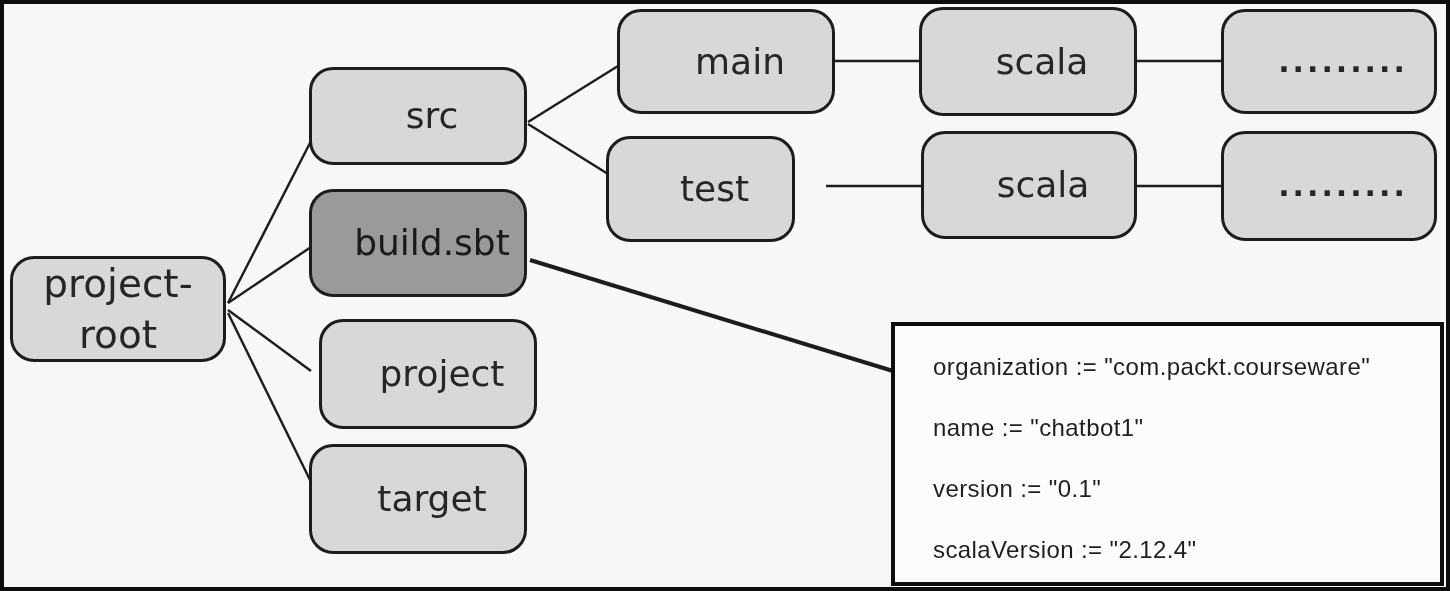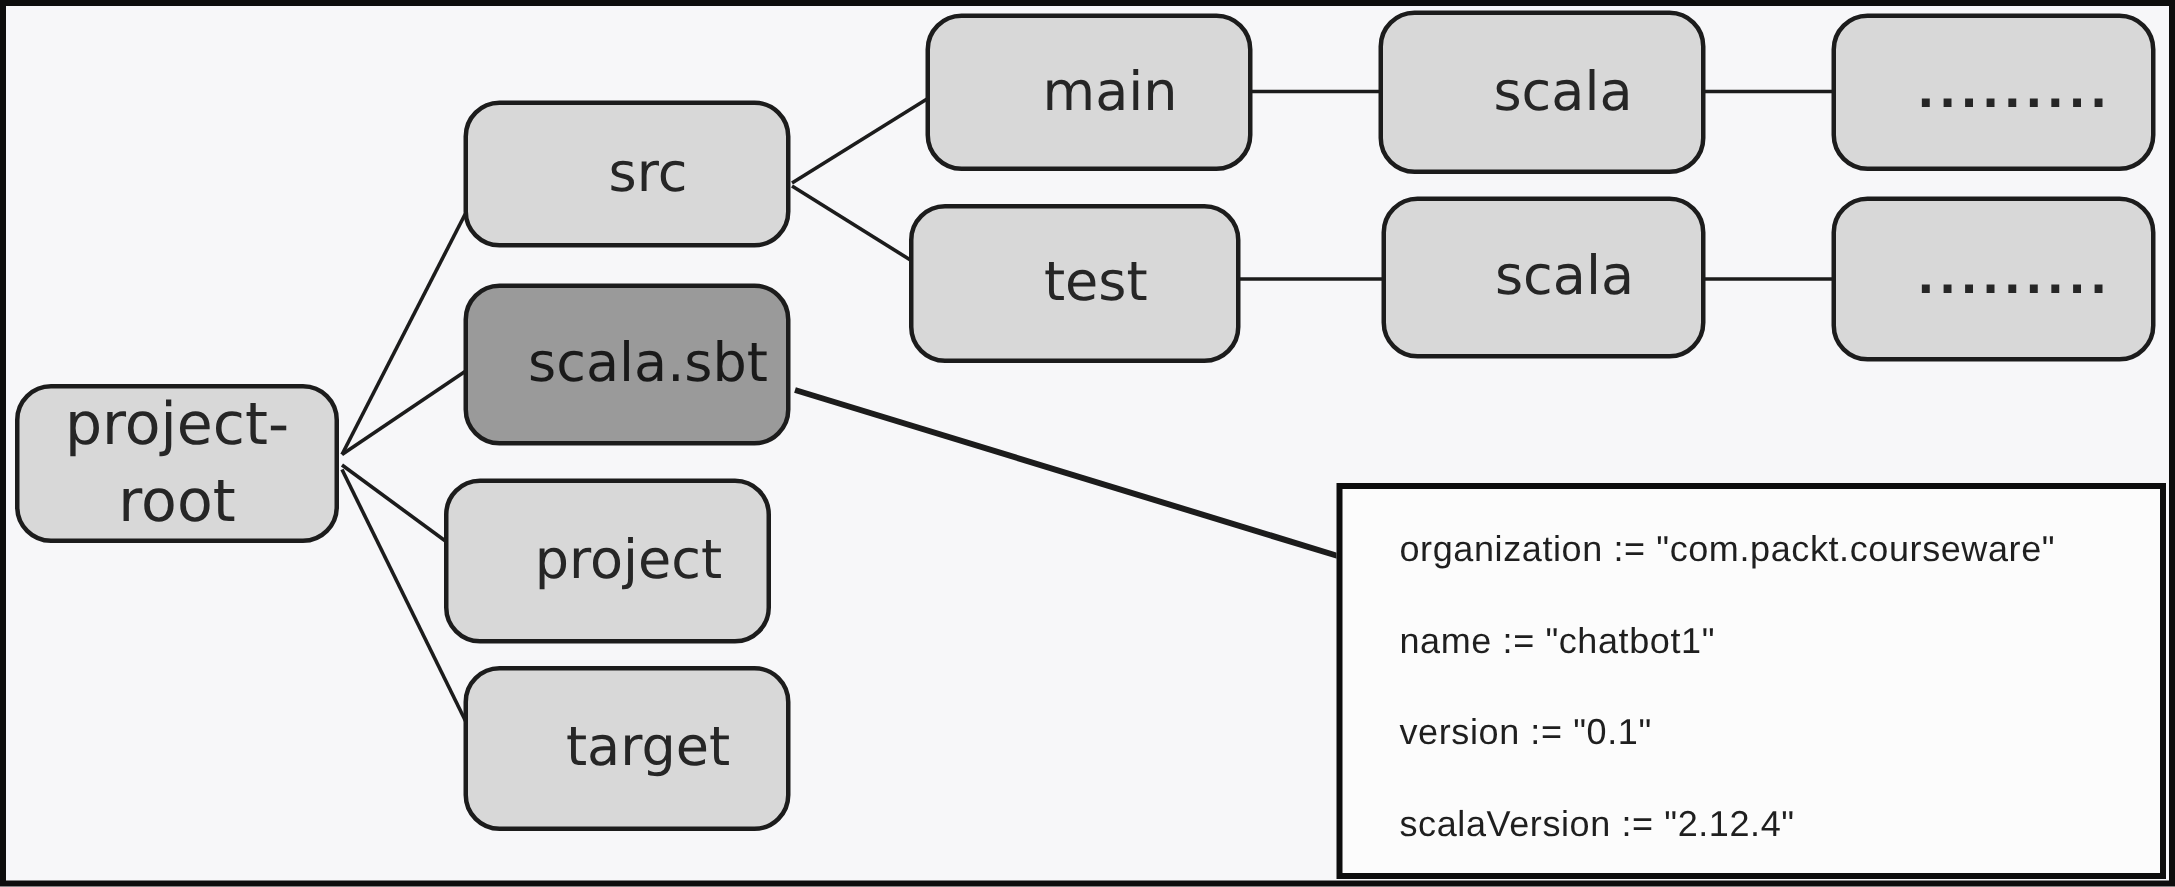--- a/index.html
+++ b/index.html
@@ -35,24 +35,24 @@
     white-space:nowrap;
     padding-left:28px;
   }
   .node.highlight{background:var(--highlight-fill);color:#1a1a1a;}
   .node.root{white-space:normal;font-size:39px;padding:0 20px;overflow-wrap:break-word;word-break:break-word;}
   .node.dots{font-weight:700;font-size:30px;letter-spacing:3px;}
   
   .n-project-root{left:6px;  top:252px;width:216px;height:106px;}
   .n-src        {left:305px;top:63px; width:218px;height:98px;}
   .n-build-sbt  {left:305px;top:185px;width:218px;height:108px;}
-  .n-project    {left:292px;top:315px;width:218px;height:110px;}
+  .n-project    {left:315px;top:315px;width:218px;height:110px;}
   .n-target     {left:305px;top:440px;width:218px;height:110px;text-align:center;}
   .n-main       {left:613px;top:5px;  width:218px;height:105px;}
-  .n-test       {left:602px;top:132px;width:221px;height:106px;}
+  .n-test       {left:602px;top:132px;width:189px;height:106px;}
   .n-scala-main {left:915px;top:3px;  width:218px;height:109px;}
   .n-scala-test {left:917px;top:127px;width:216px;height:108px;}
   .n-dots-main  {left:1217px;top:5px; width:216px;height:105px;}
   .n-dots-test  {left:1217px;top:127px;width:216px;height:110px;}
   .code-box{
     position:absolute;left:887px;top:318px;width:553px;height:264px;
     background:var(--code-box-fill);
     border:4px solid #0d0d0d;
     padding:10px 8px 0 38px;
     color:#1f1f1f;
@@ -85,21 +85,21 @@
 
   <div class="node root n-project-root">
     <span>project-root</span>
   </div>
 
   <div class="node n-src">
     <span>src</span>
   </div>
 
   <div class="node highlight n-build-sbt">
-    <span>scala.sbt</span>
+    <span>build.sbt</span>
   </div>
 
   <div class="node n-project">
     <span>project</span>
   </div>
 
   <div class="node n-target">
     <span>target</span>
   </div>
 

